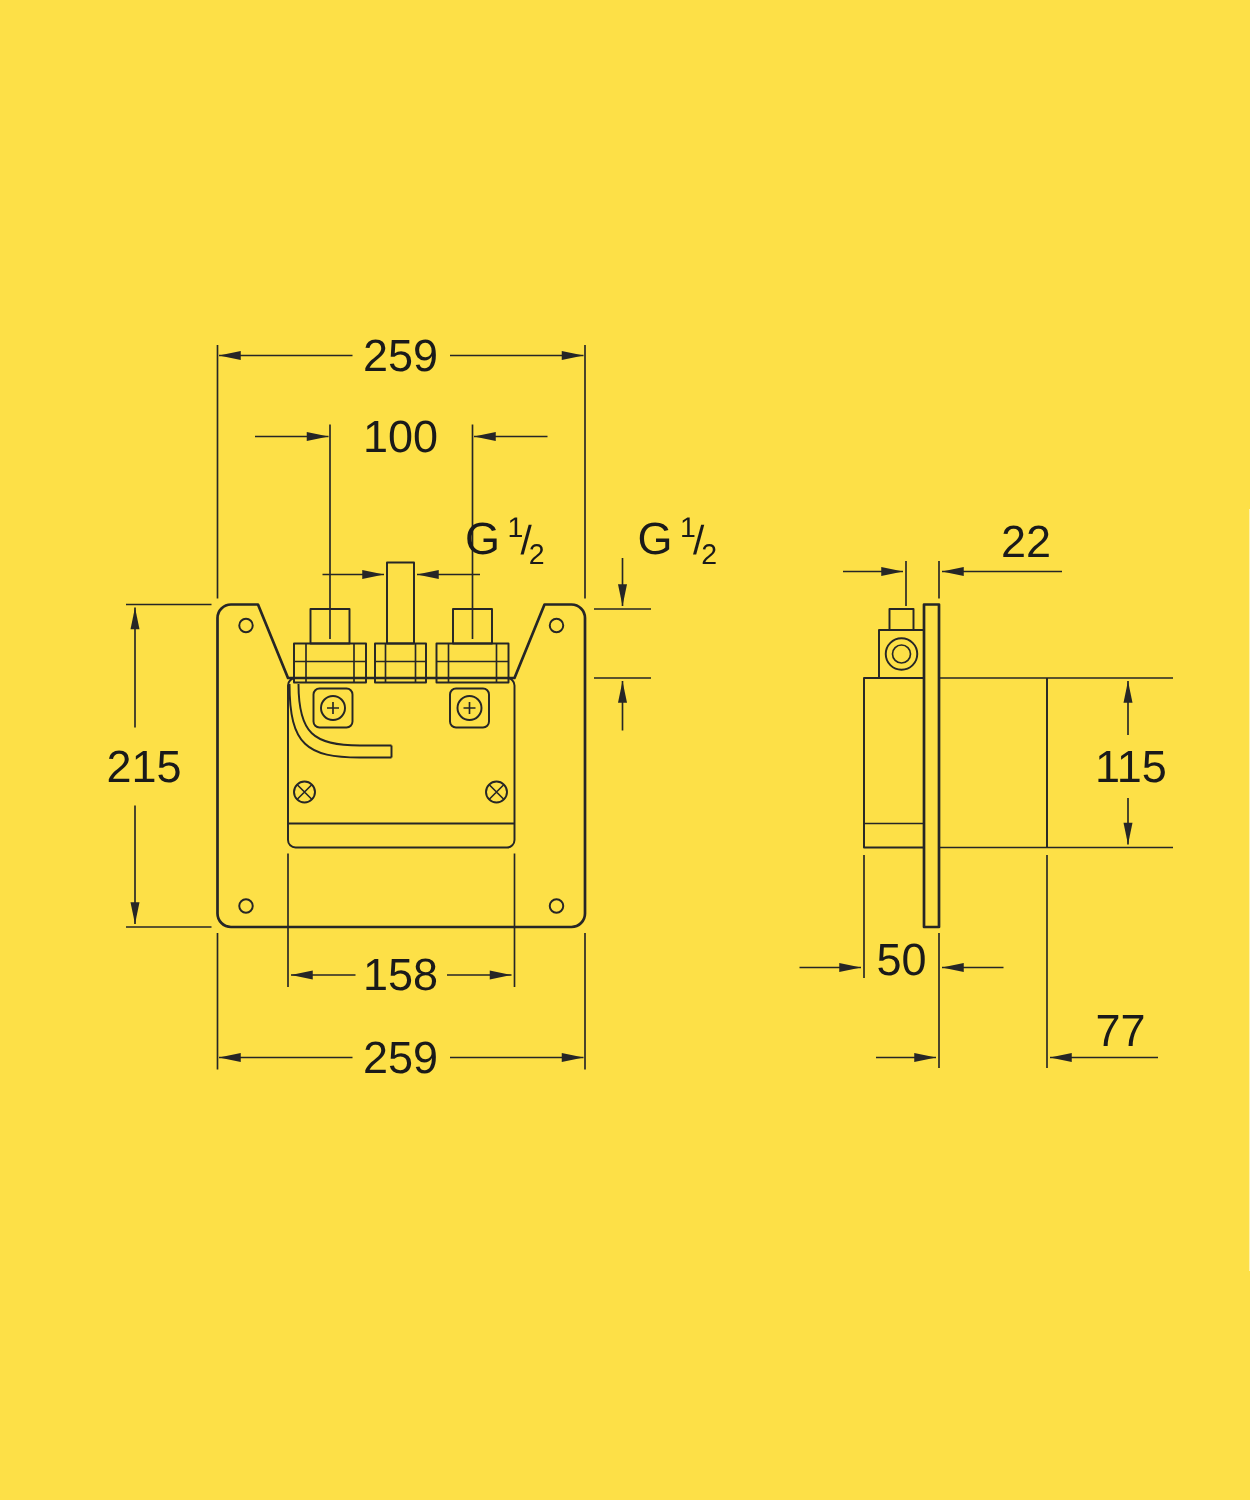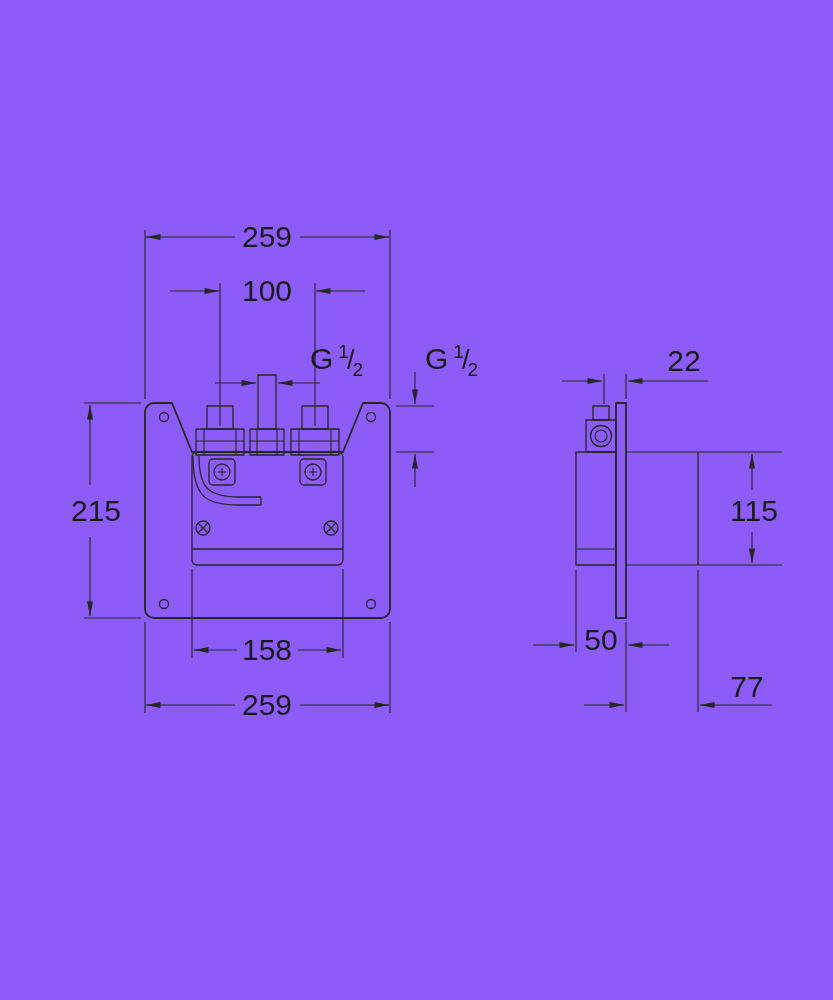--- a/index.html
+++ b/index.html
@@ -1,16 +1,16 @@
 <!DOCTYPE html>
 <html><head>
 <meta charset="utf-8">
 <style>
   html,body{margin:0;padding:0;background:#ffffff;}
-  .stage{width:833px;height:1000px;position:relative;background:#8b5cf6;overflow:hidden;}
+  .stage{width:833px;height:1000px;position:relative;background:#fde047;overflow:hidden;}
   svg{display:block;}
   .thick{stroke:#262626;stroke-width:1.8;fill:none;stroke-linejoin:round;}
   .mid{stroke:#262626;stroke-width:1.3;fill:none;stroke-linejoin:round;}
   .dimline{stroke:#262626;stroke-width:1.1;fill:none;}
   .dimtext{font-family:"Liberation Sans", sans-serif;font-size:30px;fill:#1a1a1a;}
 </style>
 </head>
 <body>
 
 <div class="stage">

